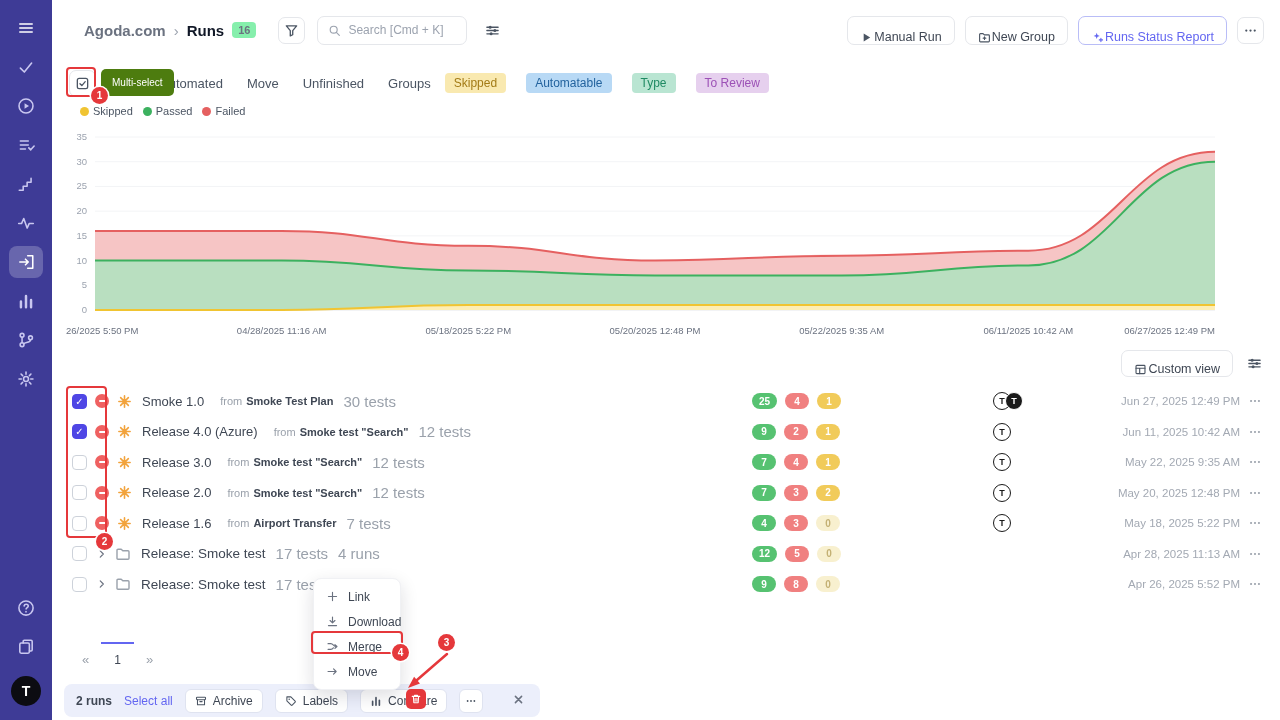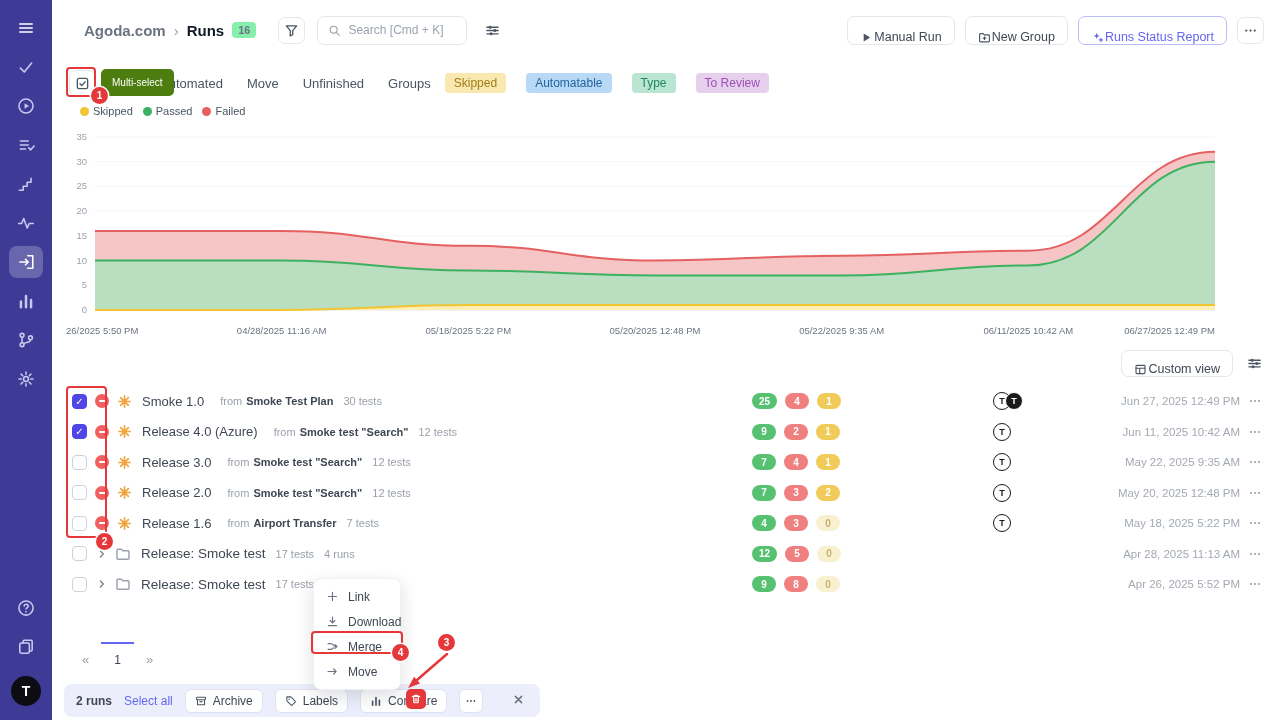--- a/index.html
+++ b/index.html
@@ -65,21 +65,21 @@
   .checkbox.checked{background:#4f46e5;border-color:#4f46e5}
   .minus-dot{width:14px;height:14px;margin-left:8px;border-radius:50%;background:#ef6161;display:flex;align-items:center;justify-content:center;flex:none}
   .minus-dot::after{content:"";width:7px;height:2px;background:#fff;border-radius:1px}
   .burst{width:15px;height:15px;margin-left:8px;color:#f2a33c}
   .chev{width:14px;height:14px;margin-left:8px;color:#6b7280}
   .folder{width:16px;height:16px;margin-left:6px;color:#9aa1ab}
   .row-title{font-size:13px;font-weight:500;color:#3f4754;margin-left:10px;white-space:nowrap}
   .group-title{font-size:13.5px}
   .from{font-size:11px;color:#9aa1ab;margin-left:16px}
   .source{font-size:11px;color:#3f4754;font-weight:700;margin-left:4px}
-  .tests{font-size:11px;color:#9aa1ab;margin-left:10px}
+  .tests{font-size:15px;color:#9aa1ab;margin-left:10px}
   .badges{position:absolute;left:688px;display:flex;align-items:center}
   .badge{min-width:24px;height:16px;border-radius:8px;padding:0 7px;margin-right:8px;font-size:10px;font-weight:700;color:#fff;display:inline-flex;align-items:center;justify-content:center}
   .b-pass{background:#56c271}
   .b-fail{background:#f08080}
   .b-skip{background:#f1cb5a}
   .b-zero{background:#f8f0cf;color:#c4b174}
   .avatars{position:absolute;left:929px;display:flex;align-items:center}
   .avatar{width:18px;height:18px;border-radius:50%;border:1.5px solid #1a1a1a;background:#fff;color:#1a1a1a;font-size:9px;font-weight:700;display:flex;align-items:center;justify-content:center}
   .avatar.filled{background:#1a1a1a;color:#fff;border-color:#fff;margin-left:-6px}
   .row-date{position:absolute;right:30px;font-size:11.5px;color:#a3a9b3;white-space:nowrap}

